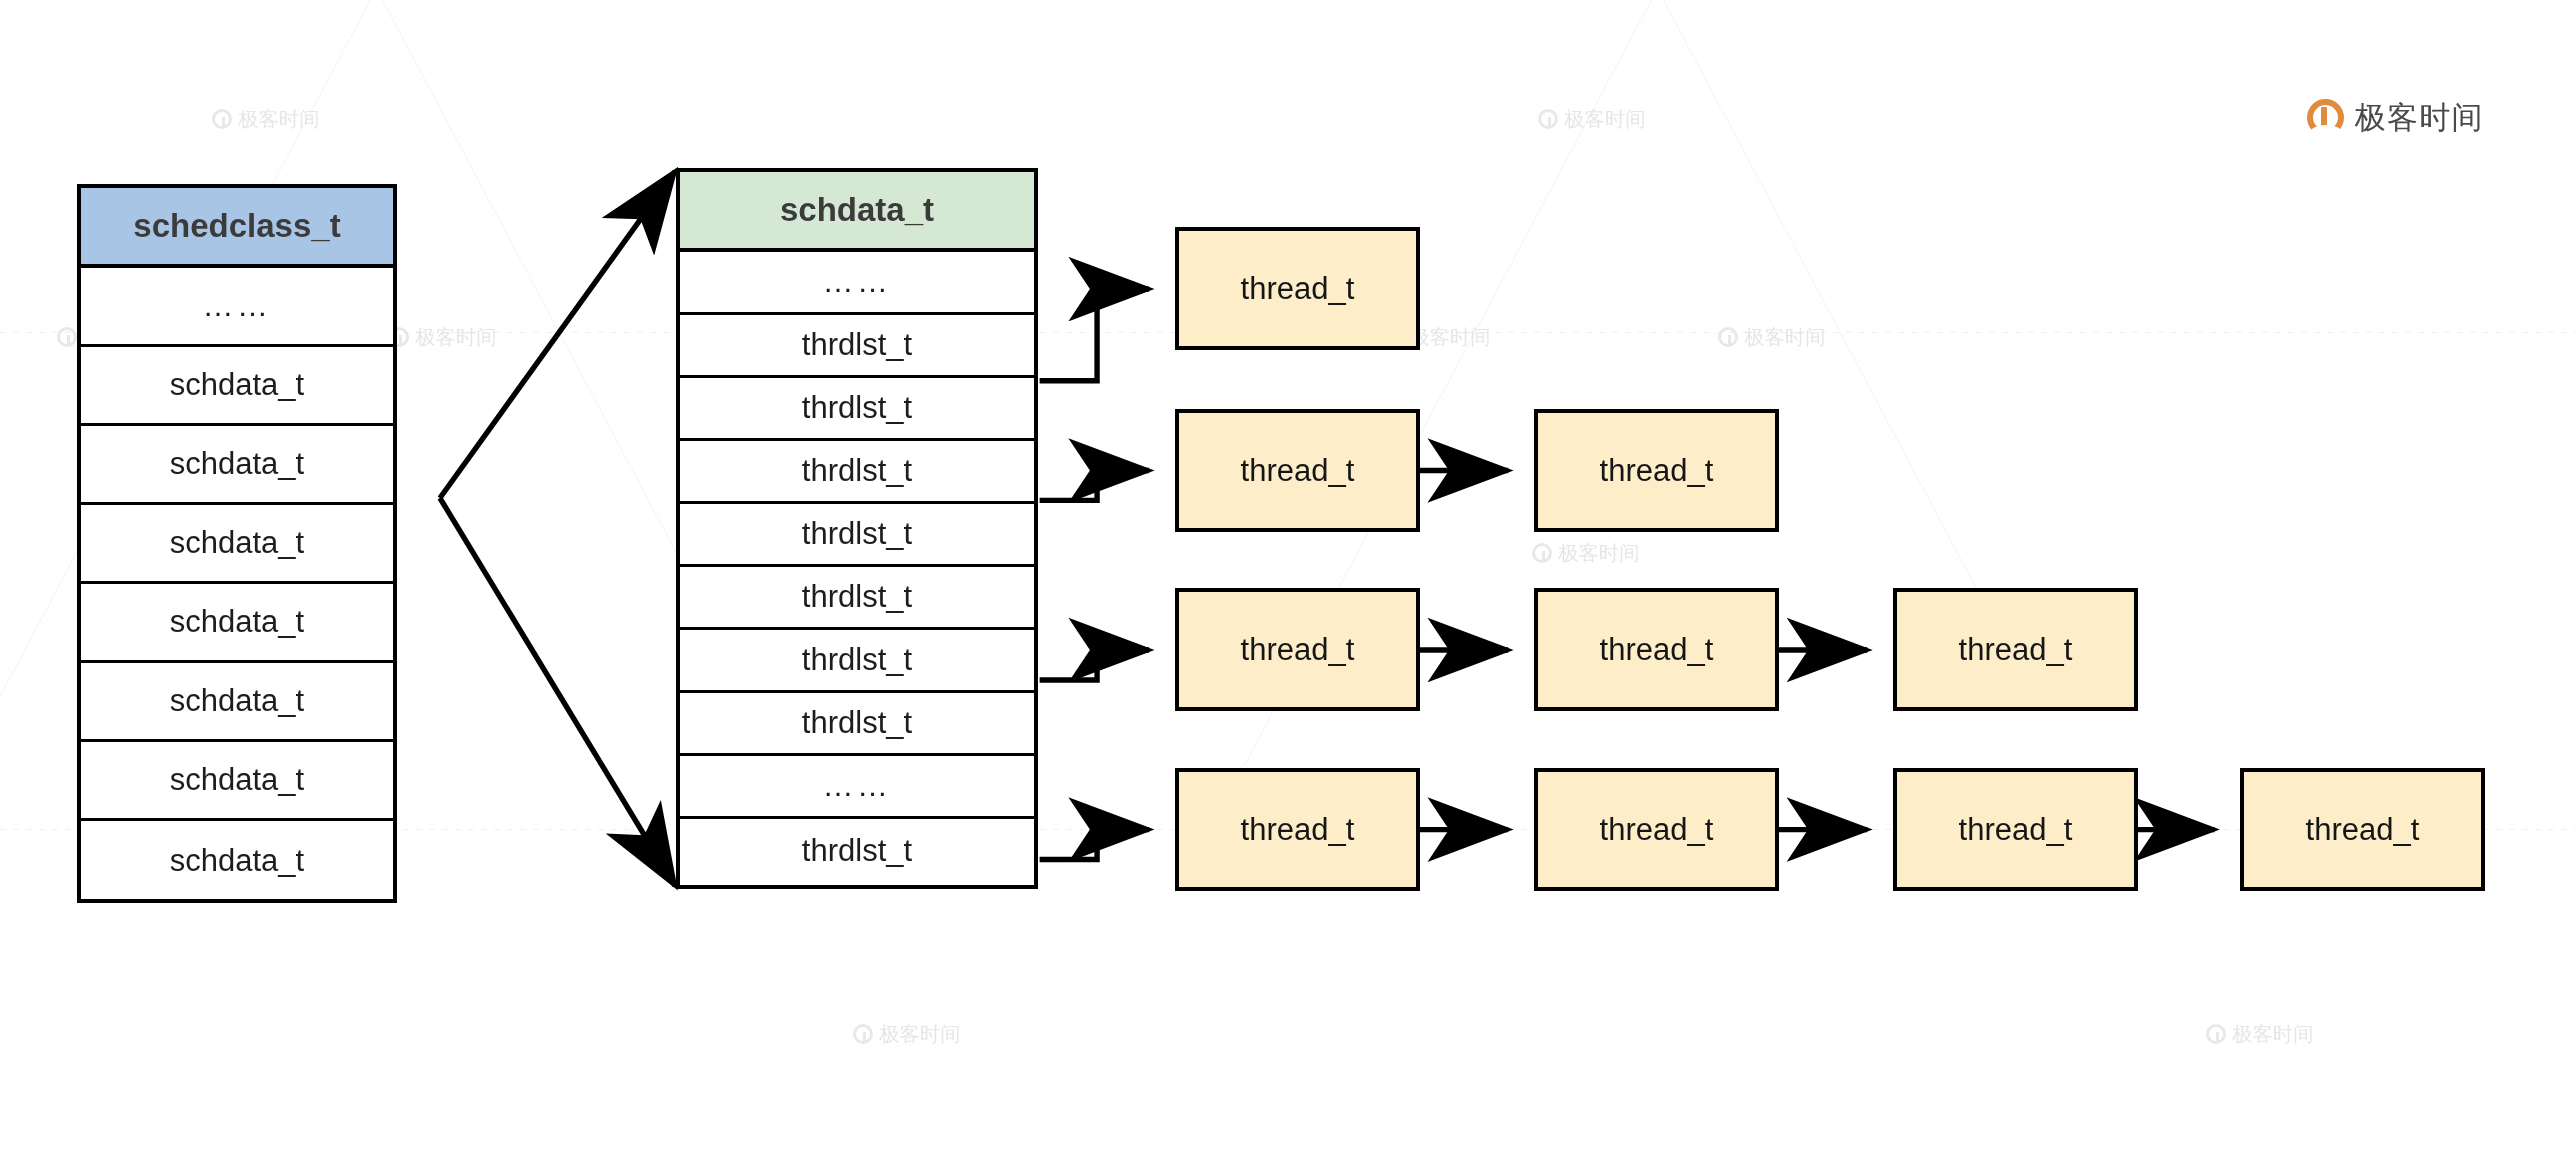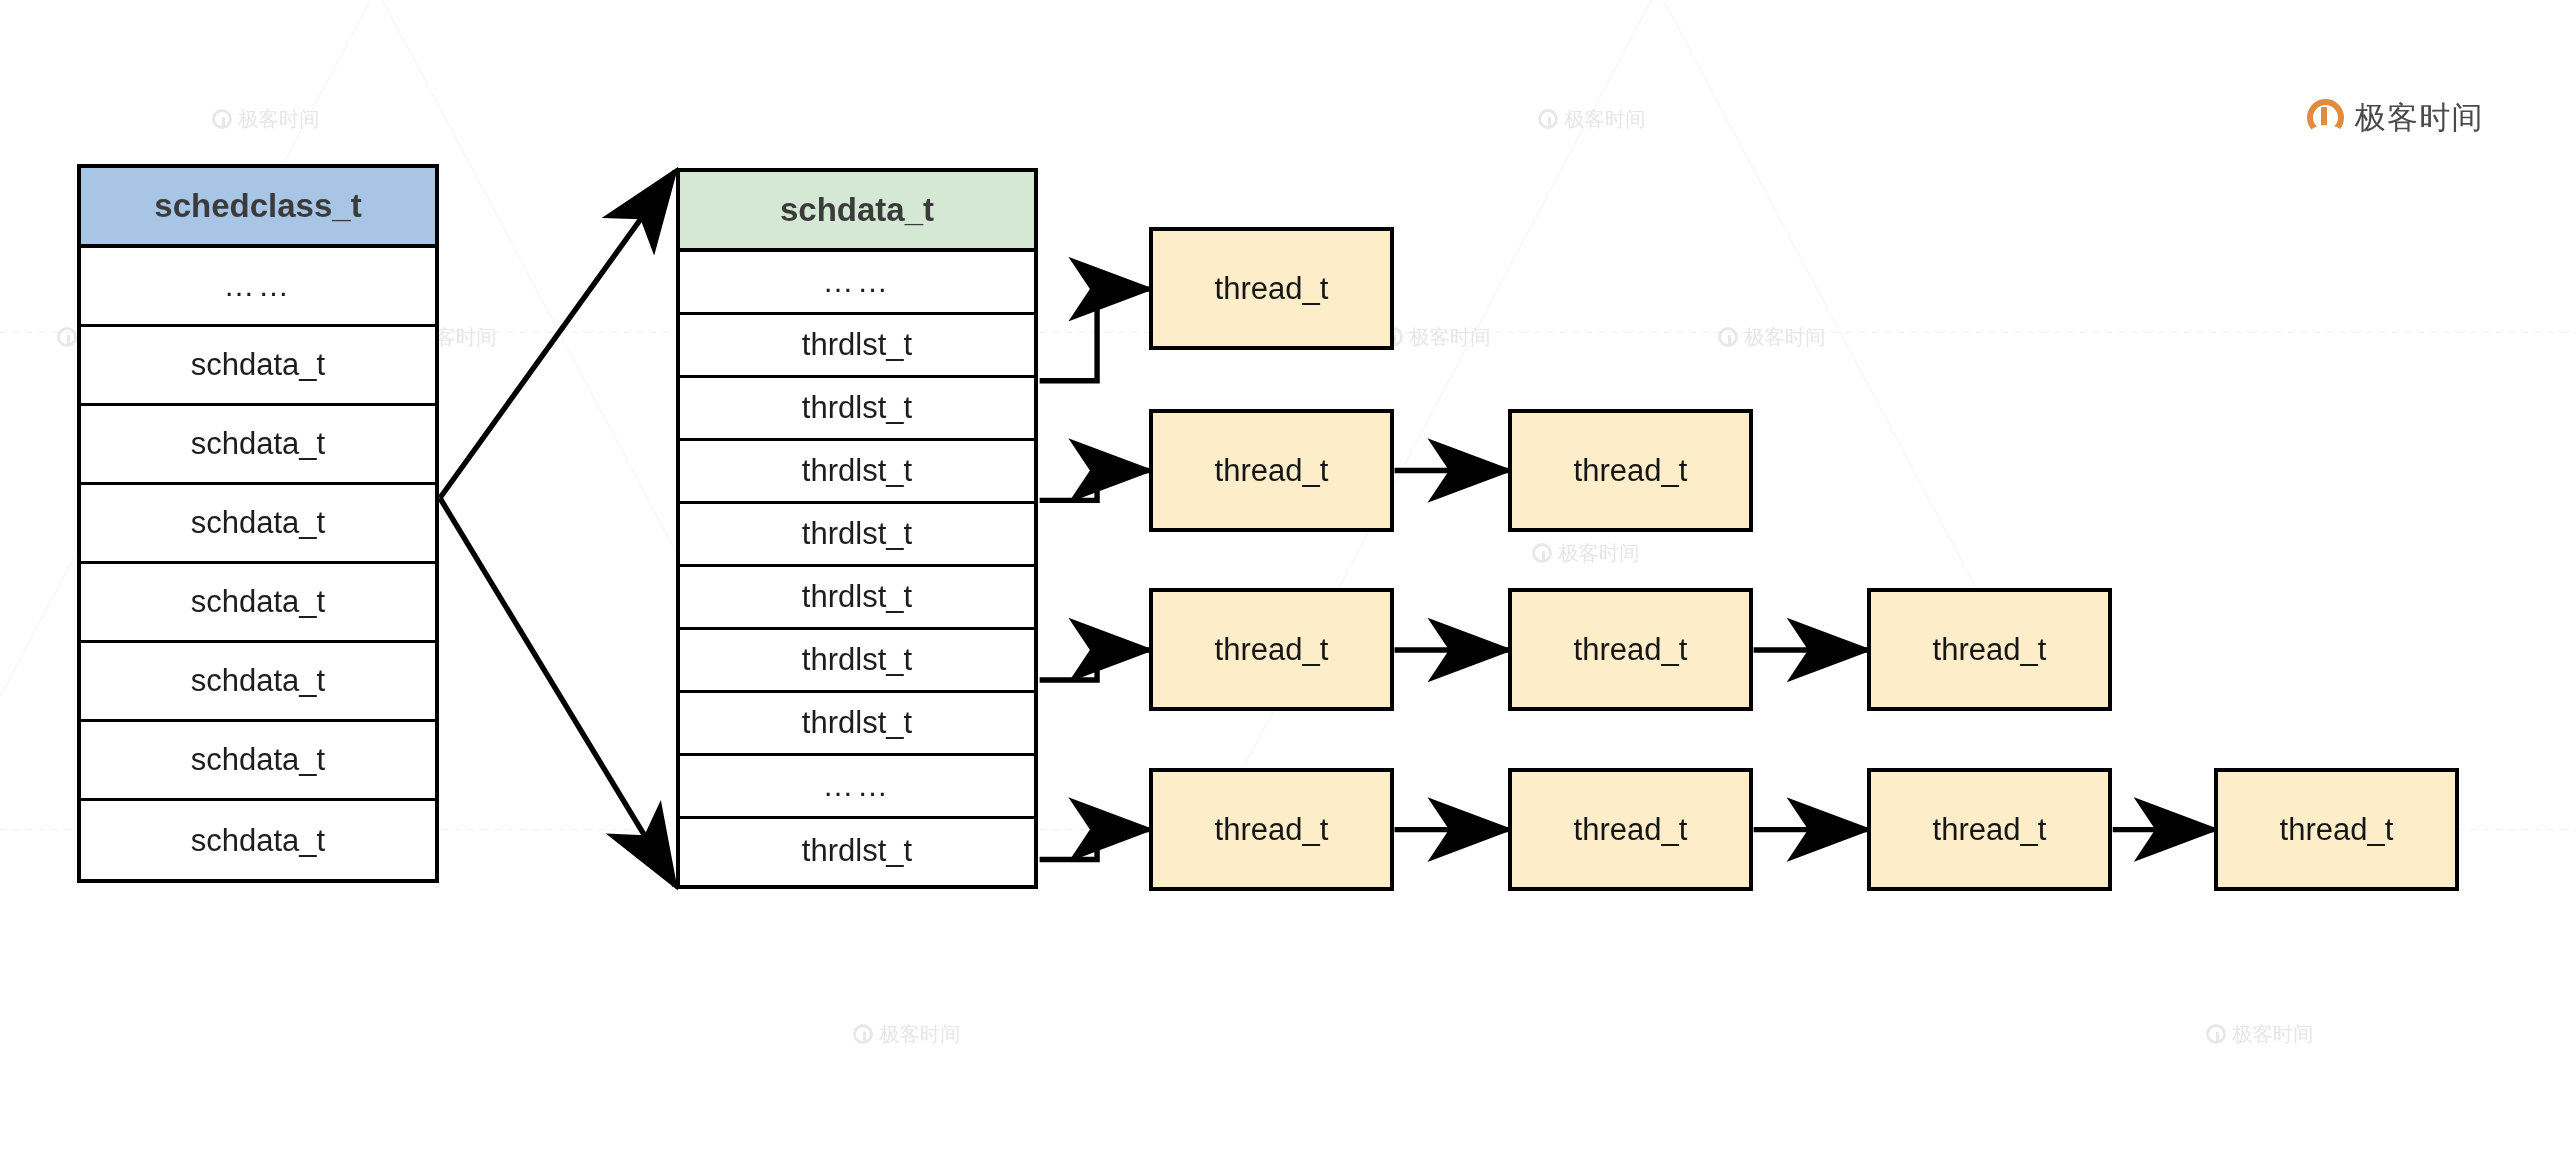--- a/index.html
+++ b/index.html
@@ -70,21 +70,21 @@
     display:flex;align-items:center;justify-content:center;
     font-size:31px;color:#1d1d1d;
   }
   .struct .row:last-child{border-bottom:none;}
   .struct .row.dots{font-size:31px;letter-spacing:3.6px;}
 
   
   .tbox{
     position:absolute;border:4.2px solid #000;background:#fdeec9;box-sizing:border-box;
     display:flex;align-items:center;justify-content:center;
-    font-size:31px;color:#161616;
+    font-size:31px;color:#161616;margin-left:26px;
   }
 
   svg.edges{position:absolute;left:0;top:0;width:2576px;height:1157px;pointer-events:none;}
 </style>
 </head>
 <body>
 
 <div id="stage">
 
   <div class="wm-layer">
@@ -160,21 +160,21 @@
     <path d="M2330,786 L2520,786" stroke="#000" stroke-width="9" fill="none" marker-end="url(#ah)"></path>
 
     <path d="M2330,1086 L2520,1086" stroke="#000" stroke-width="9" fill="none" marker-end="url(#ah)"></path>
     <path d="M2930,1086 L3120,1086" stroke="#000" stroke-width="9" fill="none" marker-end="url(#ah)"></path>
 
     <path d="M2330,1386 L2520,1386" stroke="#000" stroke-width="9" fill="none" marker-end="url(#ah)"></path>
     <path d="M2930,1386 L3120,1386" stroke="#000" stroke-width="9" fill="none" marker-end="url(#ah)"></path>
     <path d="M3530,1386 L3700,1386" stroke="#000" stroke-width="9" fill="none" marker-end="url(#ah)"></path>
   </svg>
 
-  <div class="struct" id="schedclass" style="left:77px;top:164px;width:362px;height:719px;">
+  <div class="struct" id="schedclass" style="left:77px;top:184px;width:320px;height:719px;">
     <div class="hdr" style="height:80px;background:#a8c5e6;">schedclass_t</div>
   <div class="row dots" style="height: 79px;">……</div>
       <div class="row" style="height: 79px;">schdata_t</div>
       <div class="row" style="height: 79px;">schdata_t</div>
       <div class="row" style="height: 79px;">schdata_t</div>
       <div class="row" style="height: 79px;">schdata_t</div>
       <div class="row" style="height: 79px;">schdata_t</div>
       <div class="row" style="height: 79px;">schdata_t</div>
       <div class="row" style="height: 79px;">schdata_t</div>
     </div>

